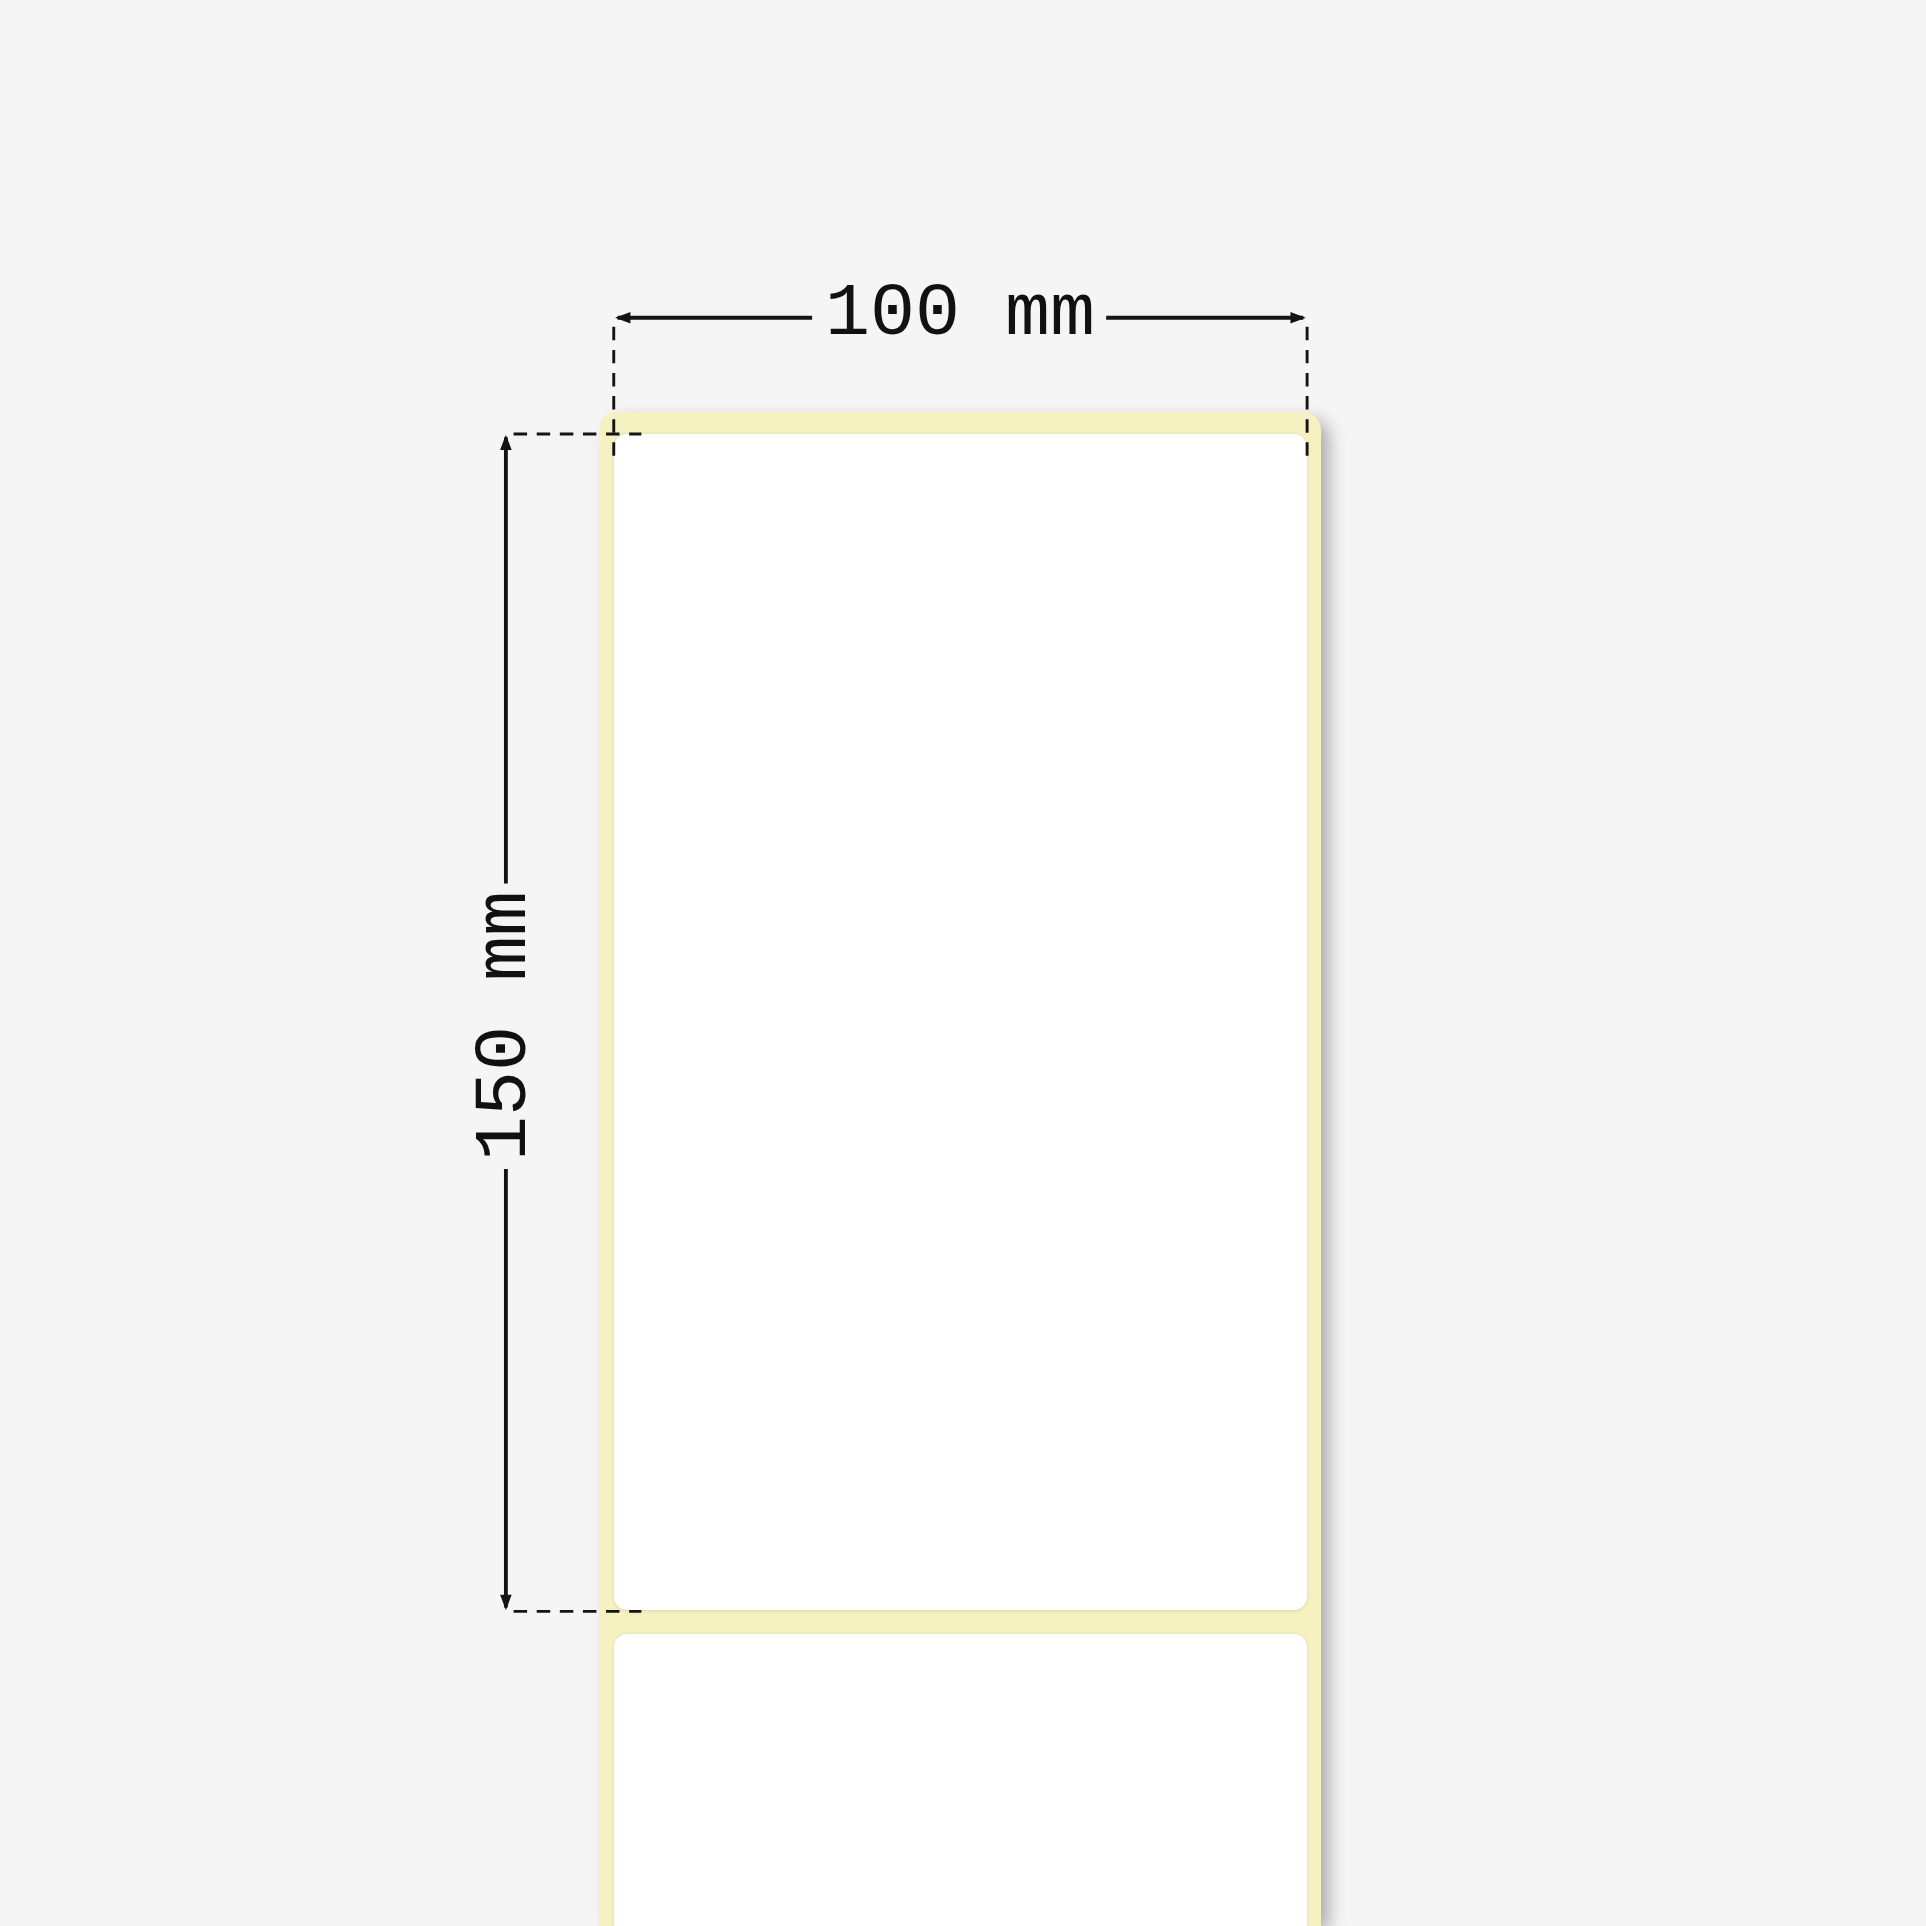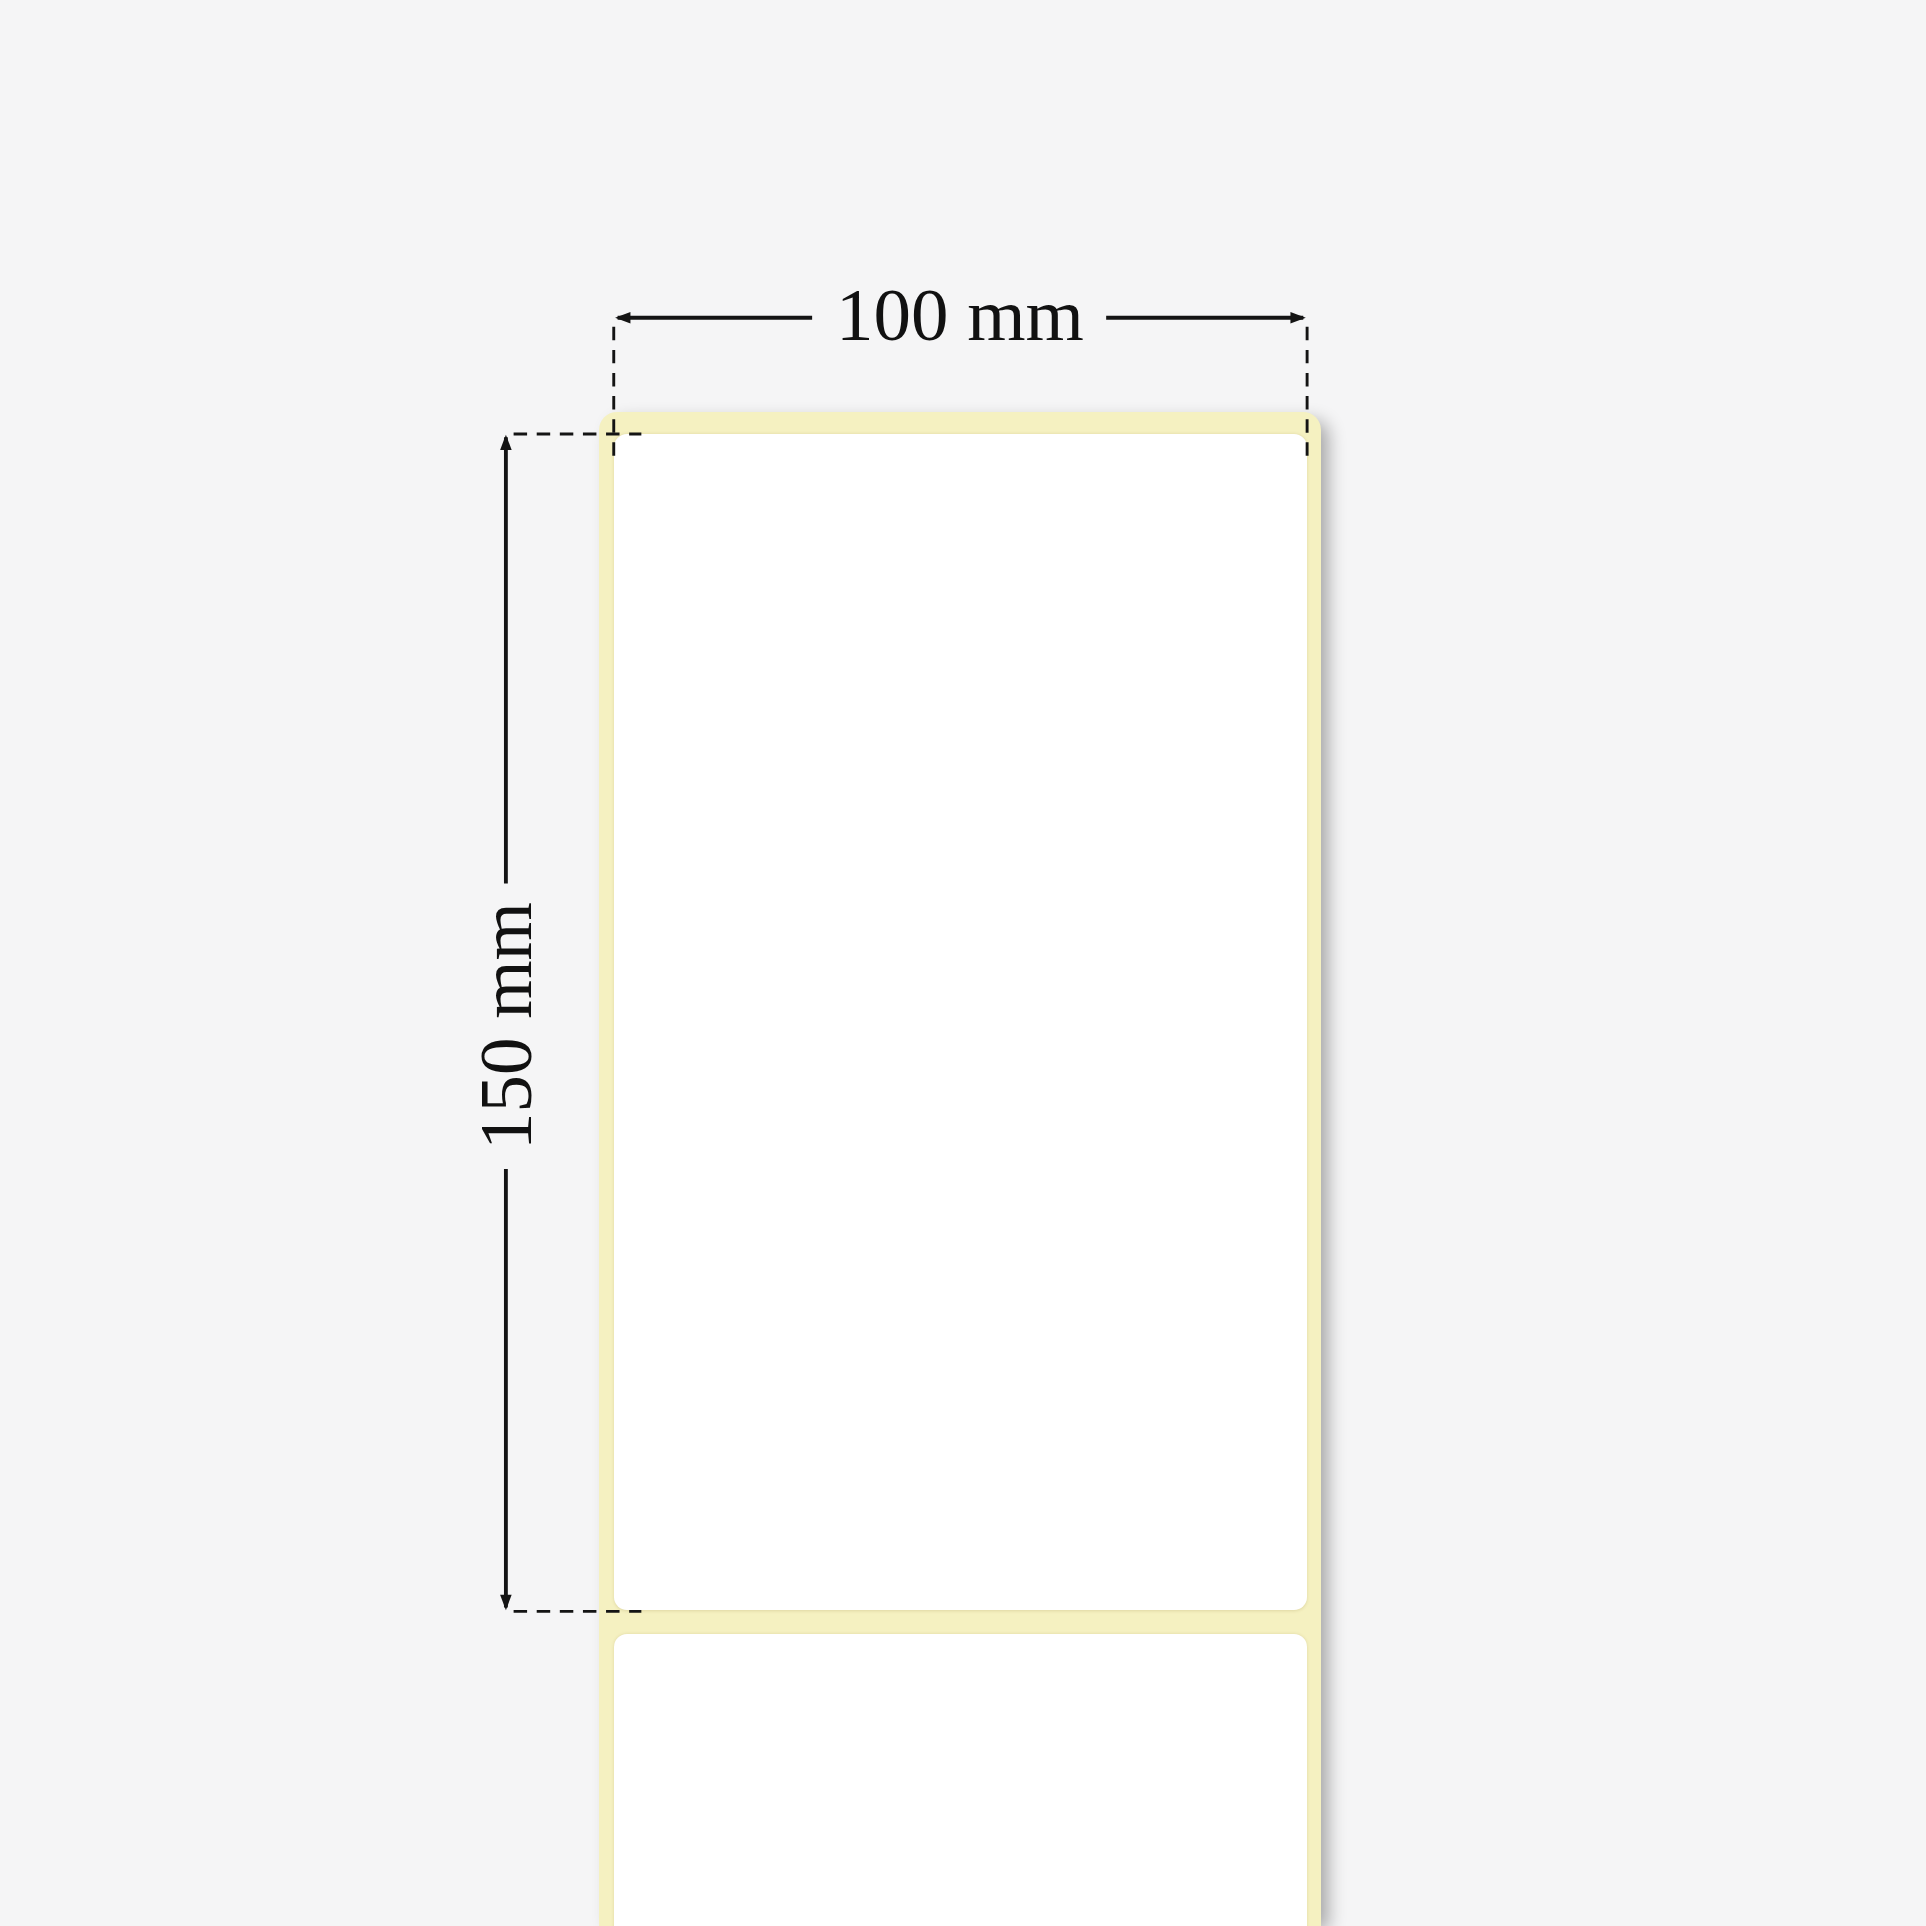--- a/index.html
+++ b/index.html
@@ -5,21 +5,21 @@
   html, body {
     margin: 0;
     padding: 0;
   }
   #canvas {
     position: relative;
     width: 1926px;
     height: 1926px;
     background: #f5f5f6;
     overflow: hidden;
-    font-family: Liberation Serif, serif;
+    font-family: Liberation Mono, monospace;
     text-align: center;
   }
   
   .liner {
     position: absolute;
     left: 599px;
     top: 412px;
     width: 722px;
     height: 1515px;
     background: #f5f1c1;

